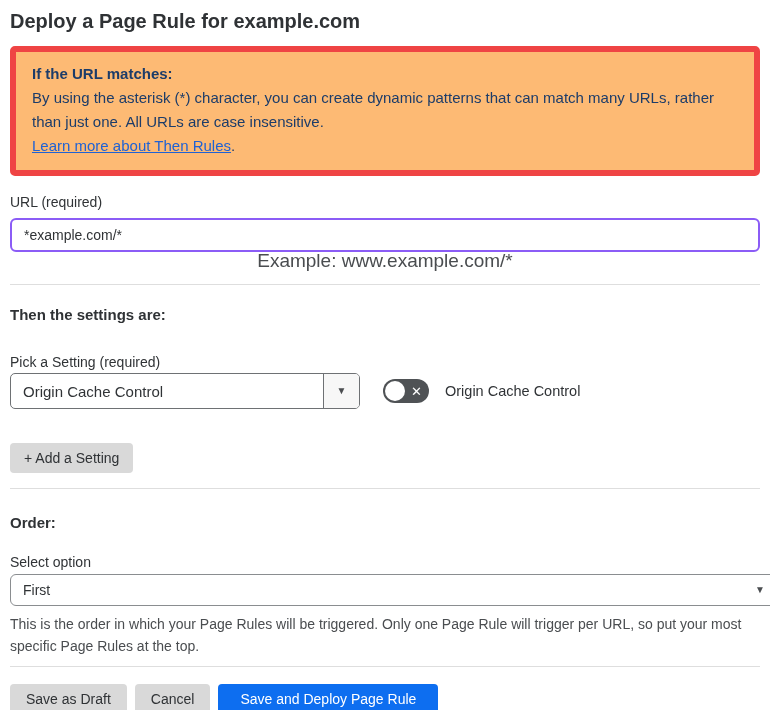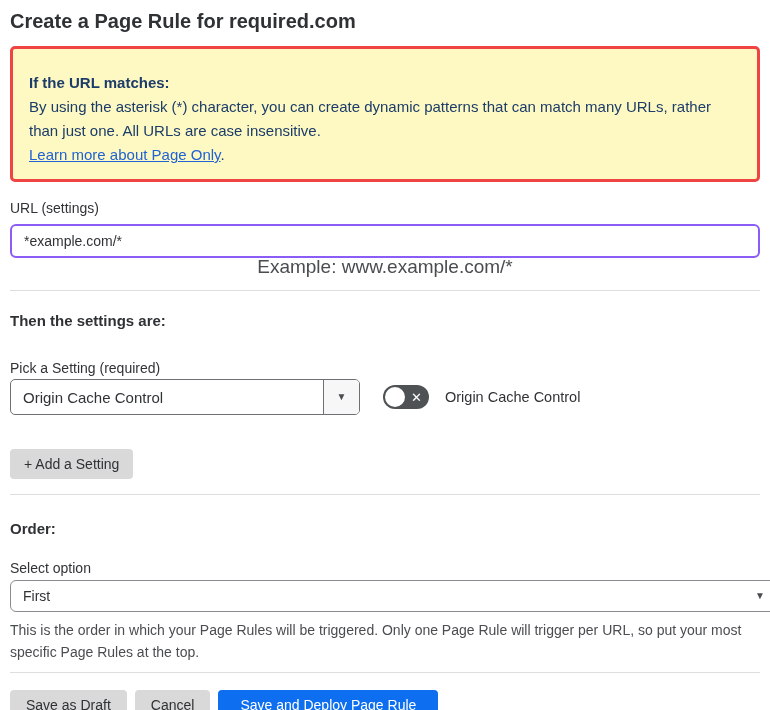--- a/index.html
+++ b/index.html
@@ -18,24 +18,24 @@
     margin: 9px 0 0;
     font-size: 20px;
     line-height: 24px;
     font-weight: bold;
     color: #2f3235;
   }
 
   
   .info-box {
     margin-top: 13px;
-    background: #fef9c3;
-    border: 3px solid #ef4444;
+    background: #fdba74;
+    border: 6px solid #ef4444;
     border-radius: 5px;
-    padding: 22px 16px 12px;
+    padding: 10px 16px 12px;
     color: #1c3c69;
     font-size: 15px;
     line-height: 24px;
   }
   .info-heading { font-weight: bold; }
   .info-link {
     color: #2062d4;
     text-decoration: underline;
     cursor: pointer;
   }
@@ -211,30 +211,30 @@
     display: flex;
     align-items: center;
     gap: 8px;
   }
 </style>
 </head>
 <body>
 
 <div class="page">
 
-  <h1 class="page-title">Create a Page Rule for required.com</h1>
+  <h1 class="page-title">Deploy a Page Rule for example.com</h1>
 
   <div class="info-box">
     <div class="info-heading">If the URL matches:</div>
     <div class="info-body"><span>By using the asterisk (*) character, you can create dynamic patterns that can match many URLs, rather than just one. All URLs are case insensitive.</span><br>
-      <span class="info-link">Learn more about Page Only</span><span class="info-link-suffix">.</span>
+      <span class="info-link">Learn more about Then Rules</span><span class="info-link-suffix">.</span>
     </div>
   </div>
 
-  <div class="field-label">URL (settings)</div>
+  <div class="field-label">URL (required)</div>
   <input class="text-input" type="text" value="*example.com/*" style="">
   <div class="helper-text">Example: www.example.com/*</div>
 
   <hr class="divider divider-1">
 
   <h2 class="section-heading">Then the settings are:</h2>
 
   <div class="field-label picker-label">Pick a Setting (required)</div>
 
   <div class="setting-row">

